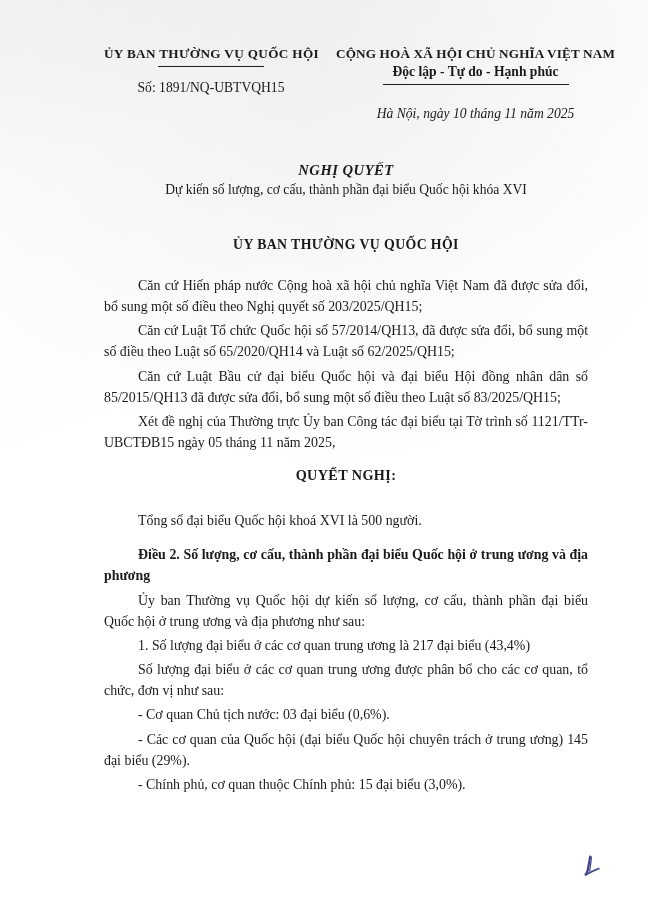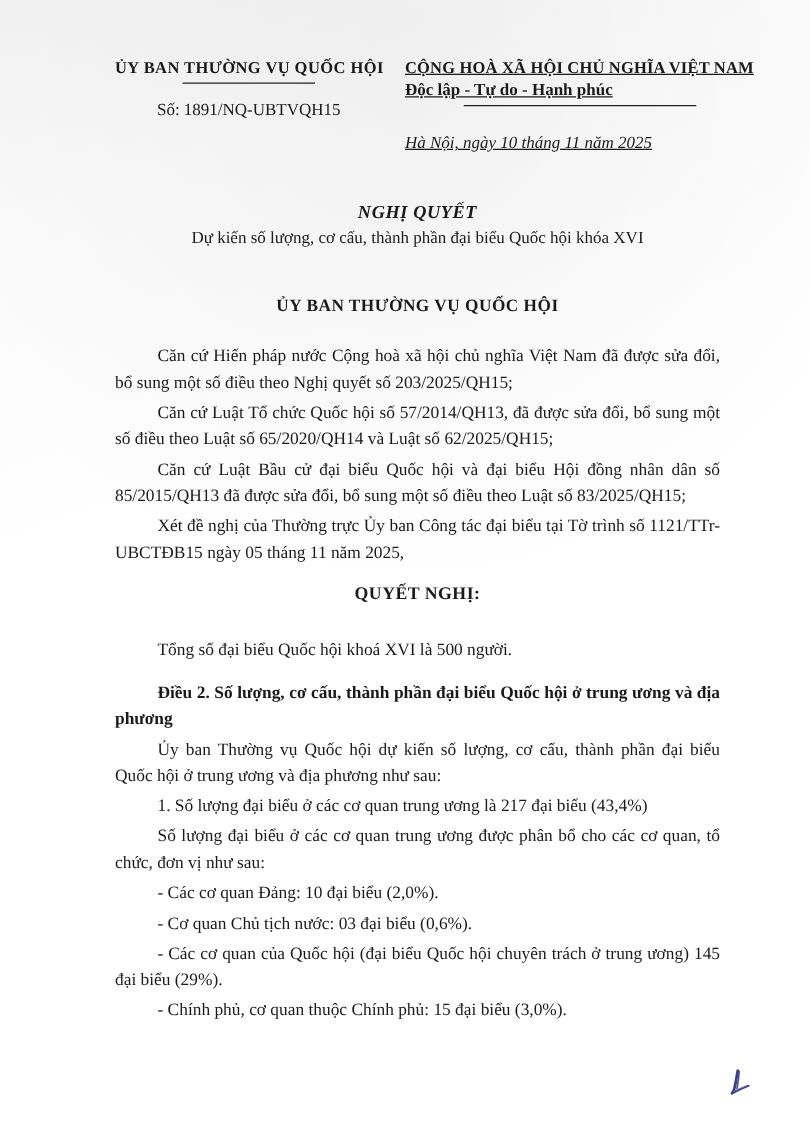--- a/index.html
+++ b/index.html
@@ -30,42 +30,41 @@
     content: "";
     position: absolute;
     inset: 0;
     pointer-events: none;
     background:
       radial-gradient(120% 85% at 50% 6%, rgba(0,0,0,0.045) 0%, rgba(0,0,0,0.0) 55%);
   }
 
   .sheet {
     position: absolute;
-    left: 92px;
+    left: 104px;
     top: 0;
     width: 484px;
     height: 916px;
   }
 
   
   .doc-header {
     display: flex;
     align-items: flex-start;
     padding-top: 46px;
   }
   .hdr-left {
     width: 214px;
     text-align: center;
     flex: 0 0 auto;
   }
   .hdr-right {
     flex: 1 1 auto;
-    text-align: left;
+    text-align: center;
     margin-left: 18px;
-    text-decoration: underline;
   }
   .org-name {
     font-weight: bold;
     font-size: 13.2px;
     letter-spacing: 0.35px;
     white-space: nowrap;
   }
   .nation-name {
     font-weight: bold;
     font-size: 13.2px;
@@ -205,21 +204,20 @@
 
       <div class="decide">QUYẾT NGHỊ:</div>
 
       <p class="para">Tổng số đại biểu Quốc hội khoá XVI là 500 người.</p>
 
       <h2 class="article">Điều 2. Số lượng, cơ cấu, thành phần đại biểu Quốc hội ở trung ương và địa phương</h2>
       <p class="para">Ủy ban Thường vụ Quốc hội dự kiến số lượng, cơ cấu, thành phần đại biểu Quốc hội ở trung ương và địa phương như sau:</p>
       <p class="para">1. Số lượng đại biểu ở các cơ quan trung ương là 217 đại biểu (43,4%)</p>
       <p class="para">Số lượng đại biểu ở các cơ quan trung ương được phân bổ cho các cơ quan, tổ chức, đơn vị như sau:</p>
 
-      <p class="para bullet">- Các cơ quan Đảng: 10 đại biểu (2,0%).</p>
       <p class="para bullet">- Cơ quan Chủ tịch nước: 03 đại biểu (0,6%).</p>
       <p class="para bullet">- Các cơ quan của Quốc hội (đại biểu Quốc hội chuyên trách ở trung ương) 145 đại biểu (29%).</p>
       <p class="para bullet">- Chính phủ, cơ quan thuộc Chính phủ: 15 đại biểu (3,0%).</p>
 
     </div>
   </div>
 
   <svg class="ink-mark" viewBox="0 0 34 34">
     <path d="M15.2 4.5 C14.3 9.5, 13.6 14.0, 12.6 18.4 C12.2 20.3, 11.6 21.6, 10.6 22.6" fill="none" stroke="#3d3f86" stroke-width="2.2" stroke-linecap="round"></path>
     <path d="M16.4 5.2 C16.0 10.0, 15.4 14.6, 14.6 18.8" fill="none" stroke="#4a4c92" stroke-width="1.3" stroke-linecap="round"></path>

